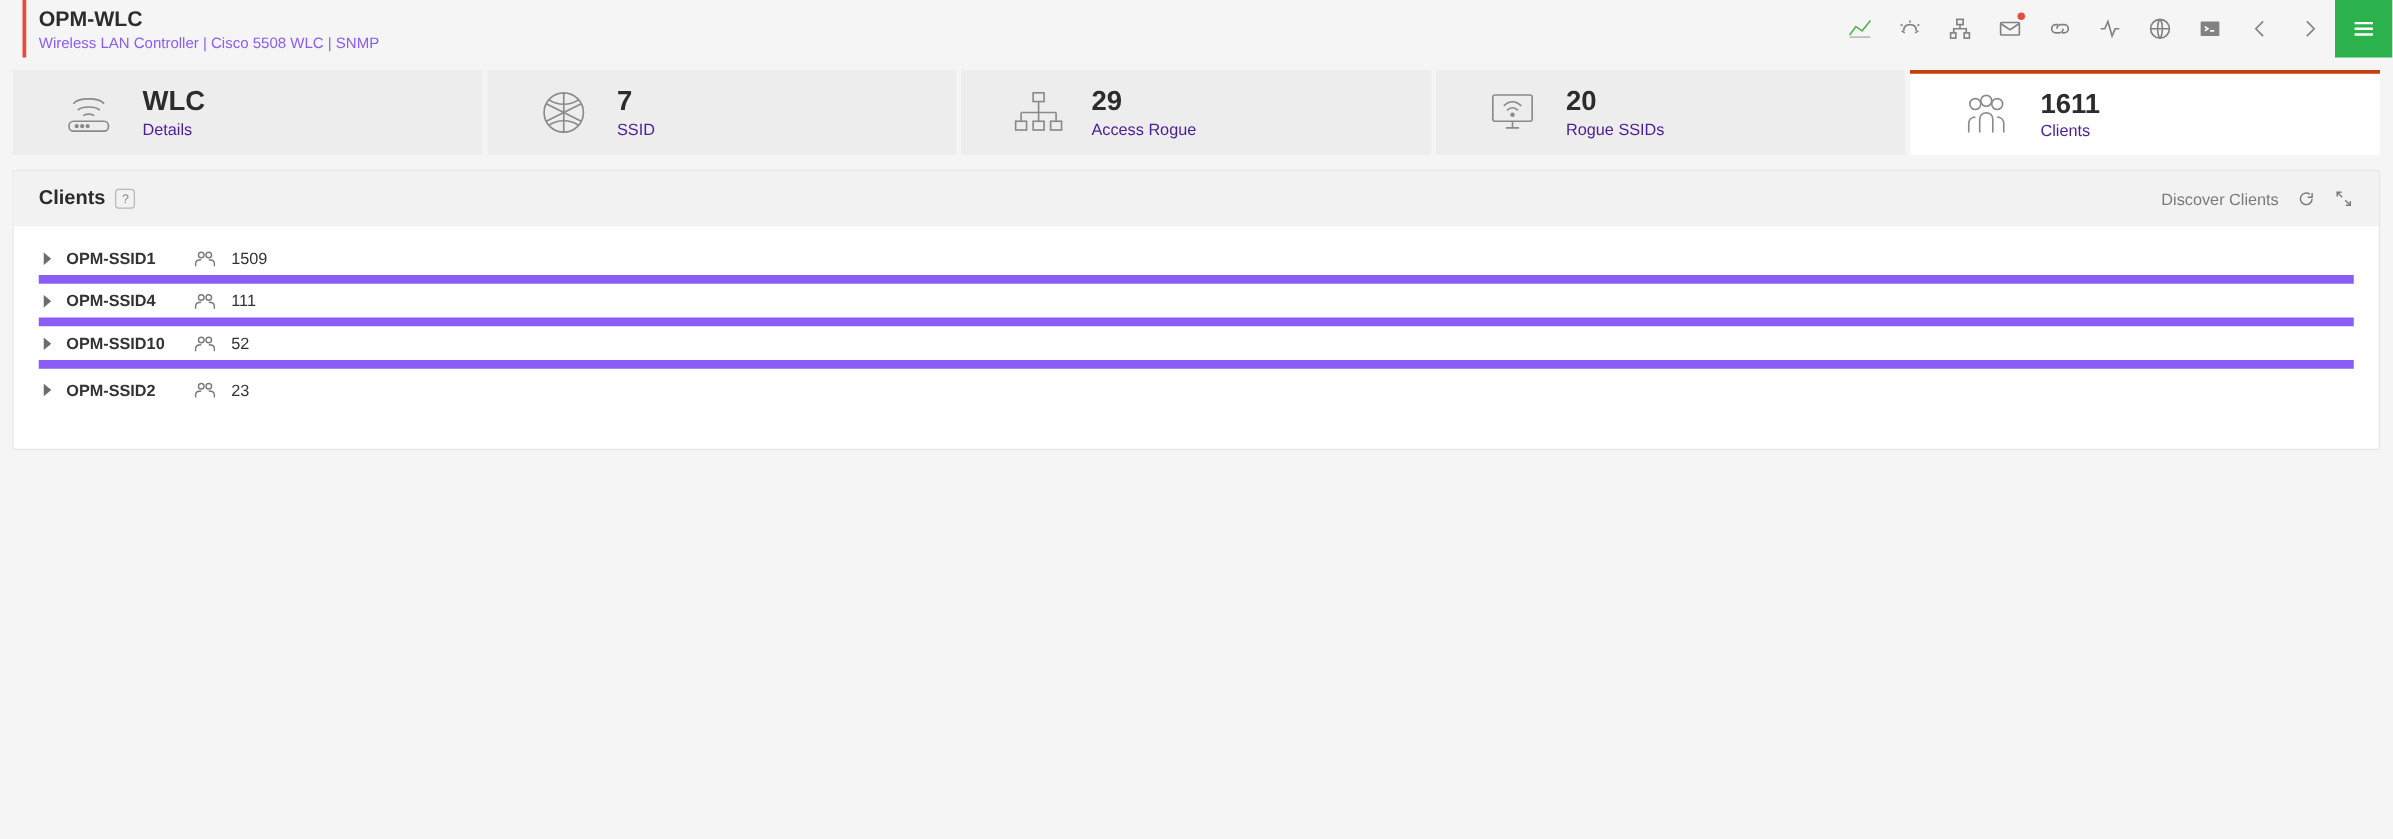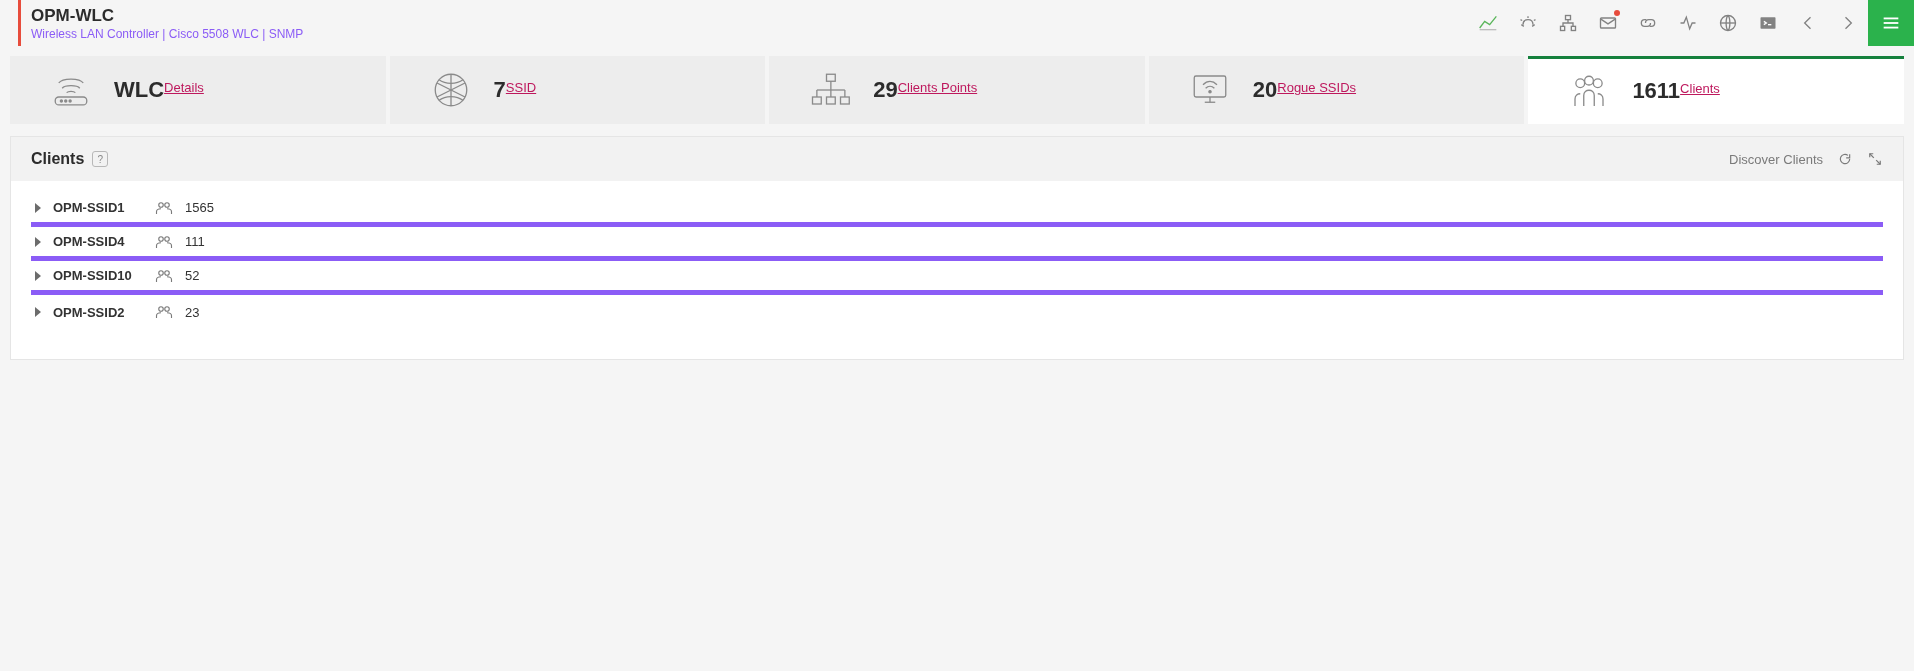--- a/index.html
+++ b/index.html
@@ -81,28 +81,28 @@
     height: 68px;
     background: #ededed;
     display: flex;
     align-items: center;
     padding-left: 40px;
     gap: 22px;
     cursor: pointer;
   }
   .tab.active {
     background: #ffffff;
-    border-top: 3px solid #15803d;
+    border-top: 3px solid #c2410c;
     padding-top: 0;
   }
   .tab .ticon { width: 42px; height: 42px; display:flex; align-items:center; justify-content:center; }
   .tab .ticon svg { width: 42px; height: 42px; fill:none; stroke:#8a8a8a; stroke-width:1.5; }
-  .tab .ttext { display: flex; }
+  .tab .ttext { display: flex; flex-direction: column; }
   .tab .tval { font-size: 22px; font-weight: 700; color: #2c2c2c; line-height: 1.1; }
-  .tab .tlabel { font-size: 13px; color: #be185d; margin-top: 2px; text-decoration: underline; }
+  .tab .tlabel { font-size: 13px; color: #4c1d95; margin-top: 2px; }
 
   
   .panel {
     margin: 12px 10px 10px 10px;
     background: #ffffff;
     border: 1px solid #e5e5e5;
   }
   .panel-head {
     height: 44px;
     background: #f2f2f2;
@@ -144,21 +144,21 @@
   }
   .action-ico svg { width:14px; height:14px; stroke:#7a7a7a; fill:none; stroke-width:2; }
 
   
   .list { padding: 12px 20px 30px 20px; }
   .row {
     display:flex;
     align-items:center;
     height: 34px;
     gap: 12px;
-    border-bottom: 5px solid #8b5cf6;
+    border-bottom: 7px solid #8b5cf6;
     cursor:pointer;
   }
   .row:last-child { border-bottom: none; }
   .caret {
     width: 0; height: 0;
     border-top: 5px solid transparent;
     border-bottom: 5px solid transparent;
     border-left: 6px solid #6c6c6c;
     margin-left: 4px;
   }
@@ -303,21 +303,21 @@
           <line x1="9" y1="24" x2="9" y2="32"></line>
           <line x1="25" y1="24" x2="25" y2="32"></line>
           <line x1="41" y1="24" x2="41" y2="32"></line>
           <rect x="4" y="32" width="10" height="8"></rect>
           <rect x="20" y="32" width="10" height="8"></rect>
           <rect x="36" y="32" width="10" height="8"></rect>
         </svg>
     </span>
     <span class="ttext">
       <span class="tval">29</span>
-      <span class="tlabel">Clients Points</span>
+      <span class="tlabel">Access Rogue</span>
     </span>
   </div>
 
   <div class="tab">
     <span class="ticon">
       <svg viewBox="0 0 48 48">
           <rect x="6" y="8" width="36" height="24" rx="2"></rect>
           <line x1="18" y1="38" x2="30" y2="38"></line>
           <line x1="24" y1="32" x2="24" y2="38"></line>
           <path d="M16 18c5-5 11-5 16 0"></path>
@@ -378,21 +378,21 @@
         <span class="caret"></span>
         <span class="ssid-name">OPM-SSID1</span>
         <span class="people-ico">
           <svg viewBox="0 0 24 18">
             <circle cx="8" cy="5" r="3"></circle>
             <circle cx="16" cy="5" r="3"></circle>
             <path d="M2 17v-3c0-2 2-4 6-4"></path>
             <path d="M22 17v-3c0-2-2-4-6-4"></path>
           </svg>
         </span>
-        <span class="row-count">1565</span>
+        <span class="row-count">1509</span>
       </div>
       <div class="row">
         <span class="caret"></span>
         <span class="ssid-name">OPM-SSID4</span>
         <span class="people-ico">
           <svg viewBox="0 0 24 18">
             <circle cx="8" cy="5" r="3"></circle>
             <circle cx="16" cy="5" r="3"></circle>
             <path d="M2 17v-3c0-2 2-4 6-4"></path>
             <path d="M22 17v-3c0-2-2-4-6-4"></path>

